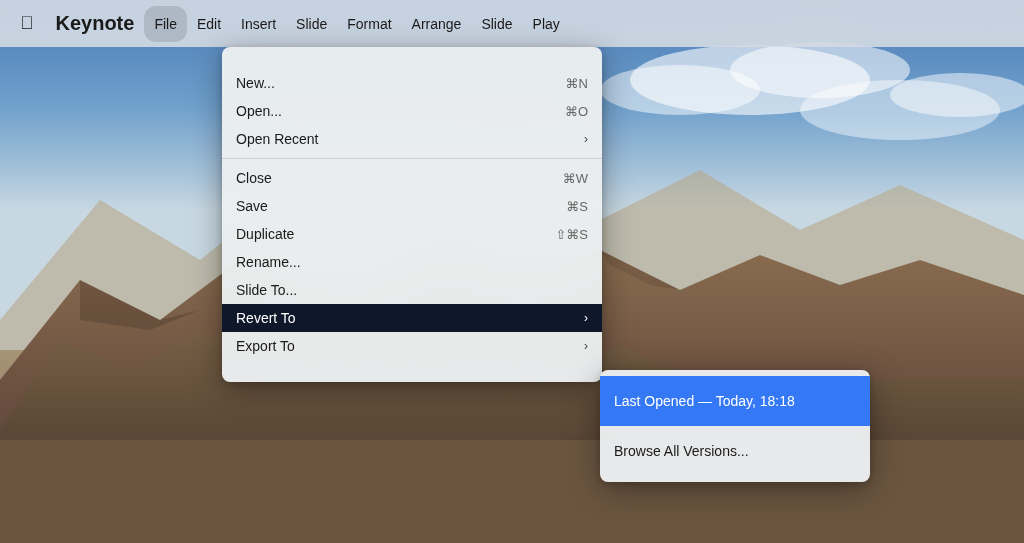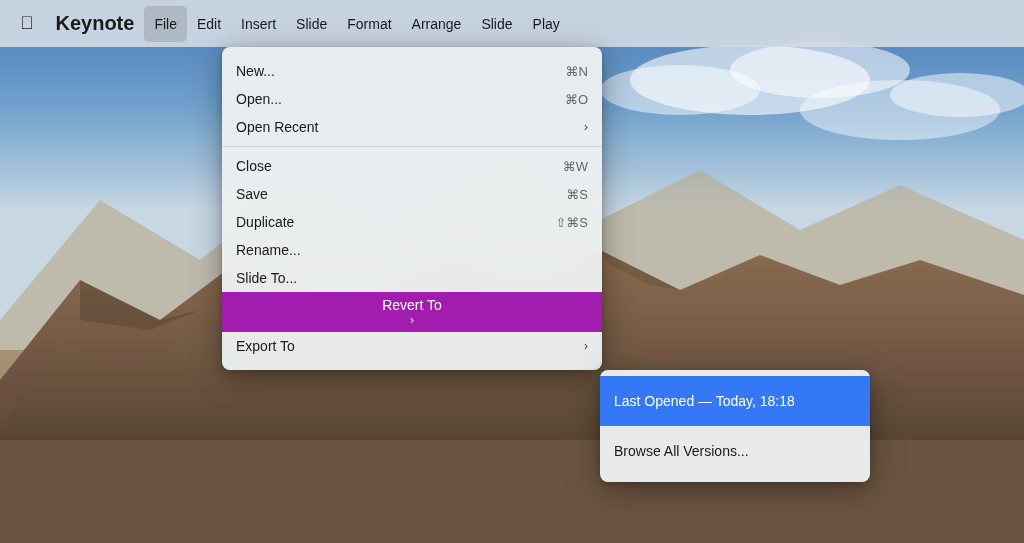--- a/index.html
+++ b/index.html
@@ -78,52 +78,52 @@
     }
 
     .menu-bar-item.keynote {
       font-weight: 700;
       font-size: 20px;
     }
 
     .menu-bar-item.file-menu {
       background: rgba(0,0,0,0.12);
       font-weight: 500;
+      border-radius: 12px;
     }
 
     
     .file-menu-dropdown {
       position: absolute;
       top: 47px;
       left: 222px;
       width: 380px;
       background: rgba(235, 238, 240, 0.97);
       backdrop-filter: blur(30px);
       -webkit-backdrop-filter: blur(30px);
       border-radius: 8px;
       box-shadow: 0 8px 32px rgba(0,0,0,0.35), 0 2px 8px rgba(0,0,0,0.2);
-      padding: 10px 0;
+      padding: 22px 0;
       z-index: 200;
     }
 
     .menu-item {
       display: flex;
       align-items: center;
       justify-content: space-between;
       padding: 5px 14px;
       font-size: 14px;
       color: #1a1a1a;
       cursor: pointer;
       min-height: 28px;
     }
 
     .menu-item.highlighted {
-      background: #a21caf;
+      background: #0f172a;
       color: white;
-      flex-direction: column;
     }
 
     .menu-item-label {
       font-size: 14px;
     }
 
     .menu-item-shortcut {
       font-size: 13px;
       color: #666;
       display: flex;

